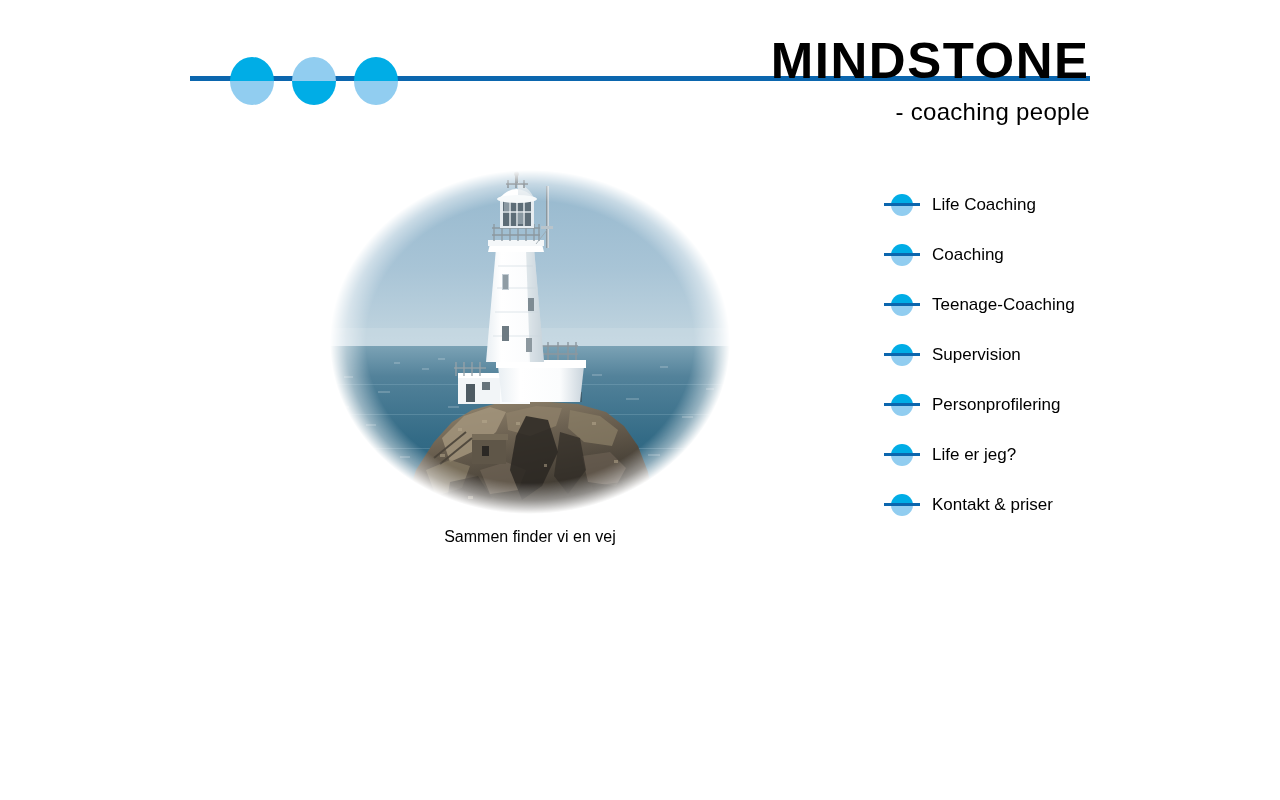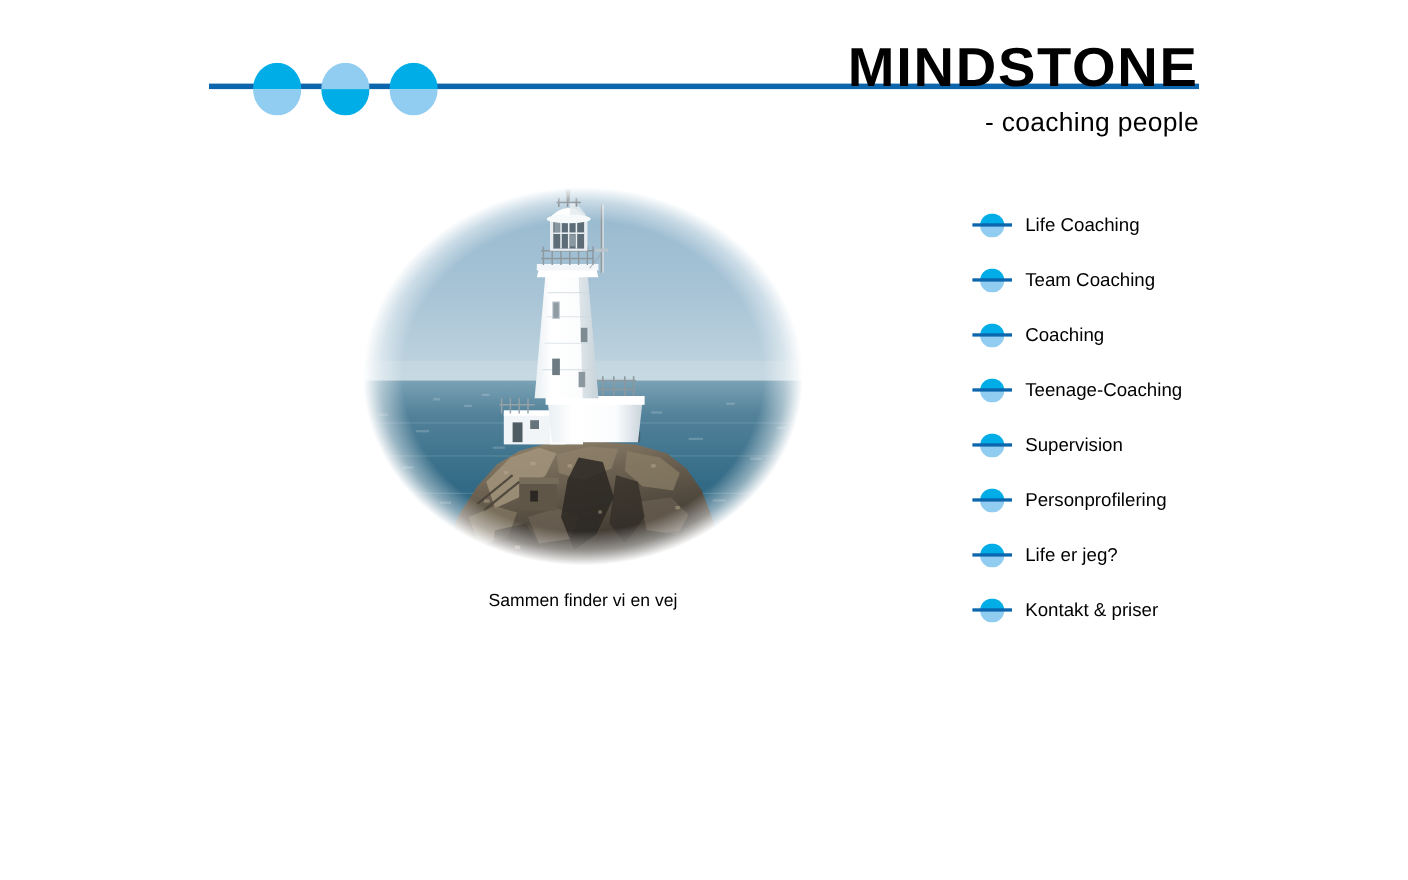--- a/index.html
+++ b/index.html
@@ -109,21 +109,21 @@
   .photo-frame {
     position: absolute;
     left: 0; top: 0;
     width: 400px;
     height: 345px;
   }
   .photo-frame svg { display: block; }
   .photo-caption {
     position: absolute;
     left: 0;
-    top: 368px;
+    top: 358px;
     width: 400px;
     text-align: center;
     font-size: 16px;
     color: #000000;
     font-family: "Liberation Sans", sans-serif;
   }
 
   
   .nav {
     position: absolute;
@@ -419,30 +419,20 @@
       <span class="bullet">
         <span class="circle">
           <span class="half top" style="background: rgb(0, 173, 230);"></span>
           <span class="half bot" style="background: rgb(145, 205, 240);"></span>
         </span>
         <span class="bar" style="background: rgb(11, 102, 174);"></span>
       </span>
       <span class="nav-label">Life Coaching</span>
     </a>
 
-    <a class="nav-item" href="#">
-      <span class="bullet">
-        <span class="circle">
-          <span class="half top" style="background: rgb(0, 173, 230);"></span>
-          <span class="half bot" style="background: rgb(145, 205, 240);"></span>
-        </span>
-        <span class="bar" style="background: rgb(11, 102, 174);"></span>
-      </span>
-      <span class="nav-label">Team Coaching</span>
-    </a>
 
     <a class="nav-item" href="#">
       <span class="bullet">
         <span class="circle">
           <span class="half top" style="background: rgb(0, 173, 230);"></span>
           <span class="half bot" style="background: rgb(145, 205, 240);"></span>
         </span>
         <span class="bar" style="background: rgb(11, 102, 174);"></span>
       </span>
       <span class="nav-label">Coaching</span>

